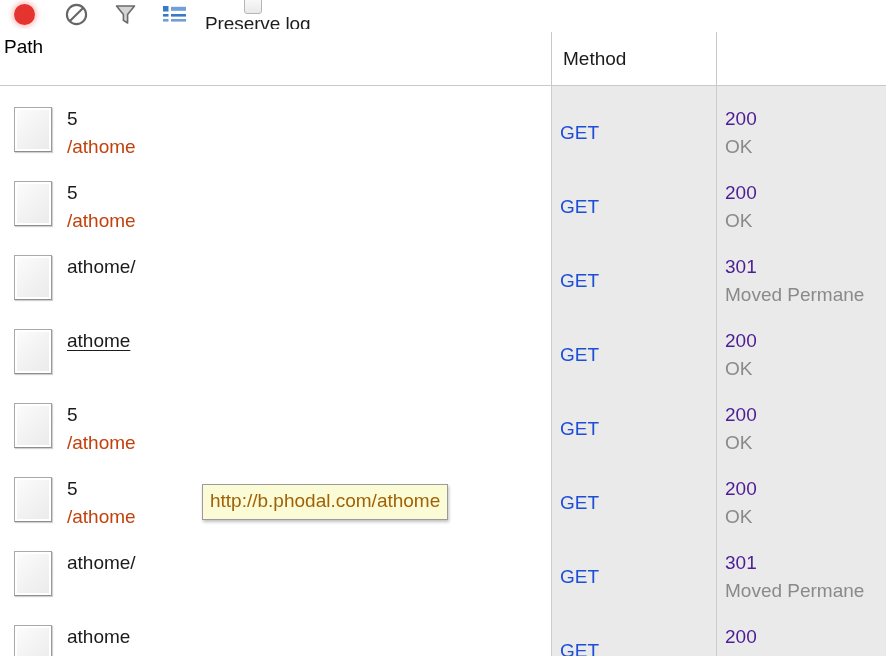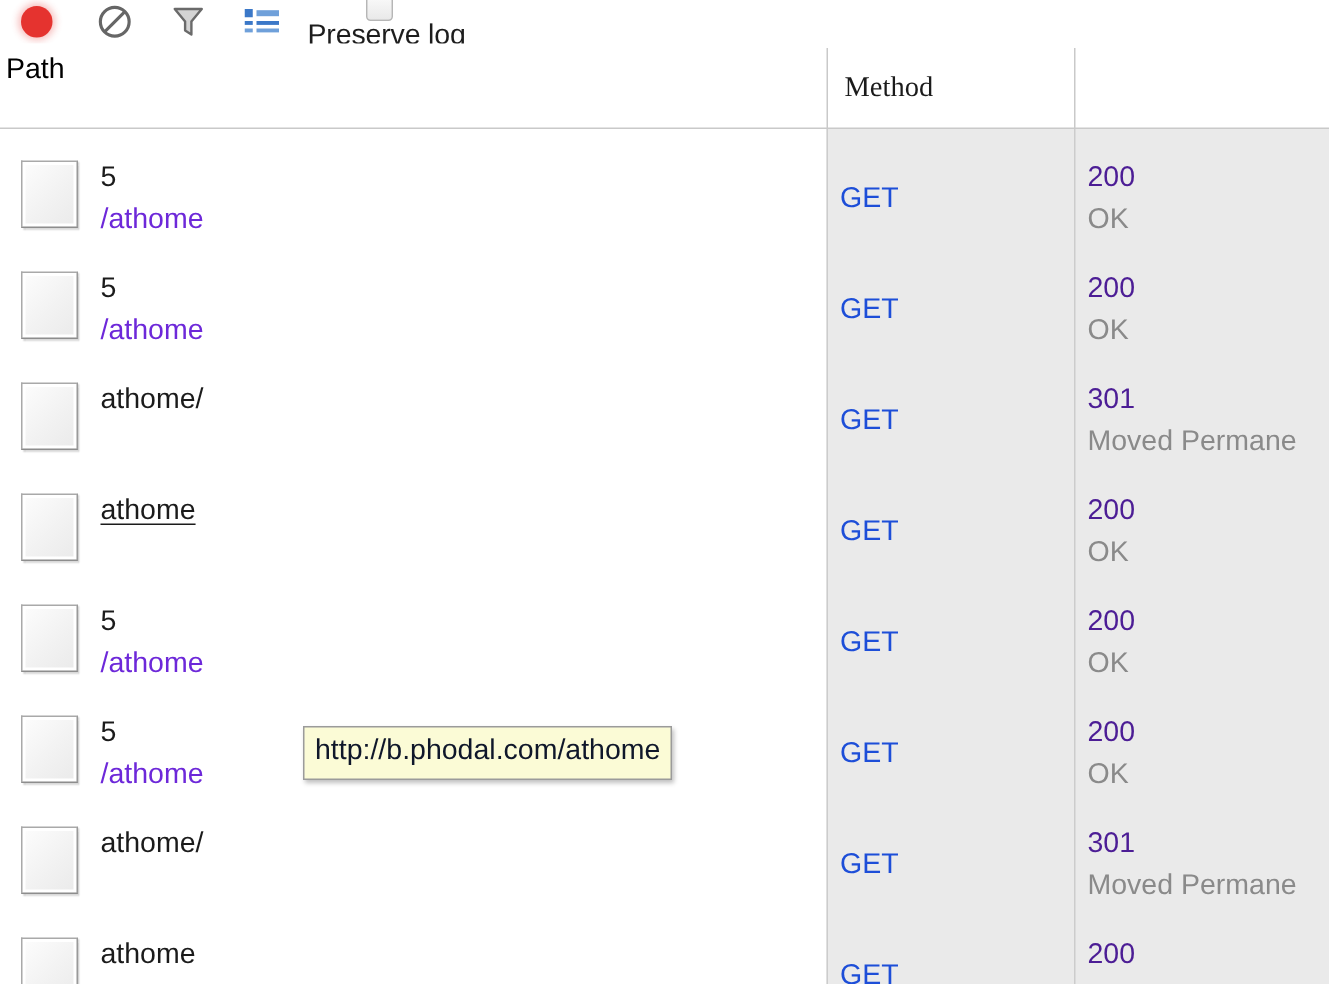--- a/index.html
+++ b/index.html
@@ -85,21 +85,21 @@
     line-height: 24px;
     white-space: nowrap;
   }
   .th .t2 {
     font-size: 19px;
     color: #000000;
     line-height: 24px;
     white-space: nowrap;
   }
   .th-name   { left: 4px;   width: 547px; }
-  .th-method { left: 563px; width: 153px; font-family: Liberation Serif, serif; }
+  .th-method { left: 563px; width: 153px; }
   .th-status { left: 728px; width: 158px; }
 
   .th-divider {
     position: absolute;
     top: 3px;
     width: 1px;
     height: 54px;
     background: #c9c9c9;
   }
   .thd-1 { left: 551px; }
@@ -174,21 +174,21 @@
   .name-txt.linked {
     text-decoration: underline;
     text-underline-offset: 3px;
   }
   .path-txt {
     position: absolute;
     left: 67px;
     top: 37px;
     font-size: 19px;
     line-height: 28px;
-    color: #6d28d9;
+    color: #c2410c;
     white-space: nowrap;
   }
 
   .cell-method {
     position: absolute;
     left: 552px;
     top: 0;
     width: 164px;
     height: 74px;
   }
@@ -231,21 +231,21 @@
   
   .tooltip {
     position: absolute;
     left: 202px;
     top: 398px;
     background: #fbfbd6;
     border: 1px solid #9b9b9b;
     padding: 3px 7px 5px 7px;
     font-size: 19px;
     line-height: 26px;
-    color: #0f172a;
+    color: #a16207;
     white-space: nowrap;
     z-index: 40;
     box-shadow: 1px 2px 3px rgba(0,0,0,0.25);
   }
 </style>
 </head>
 <body>
 
 <div class="toolbar">
 

